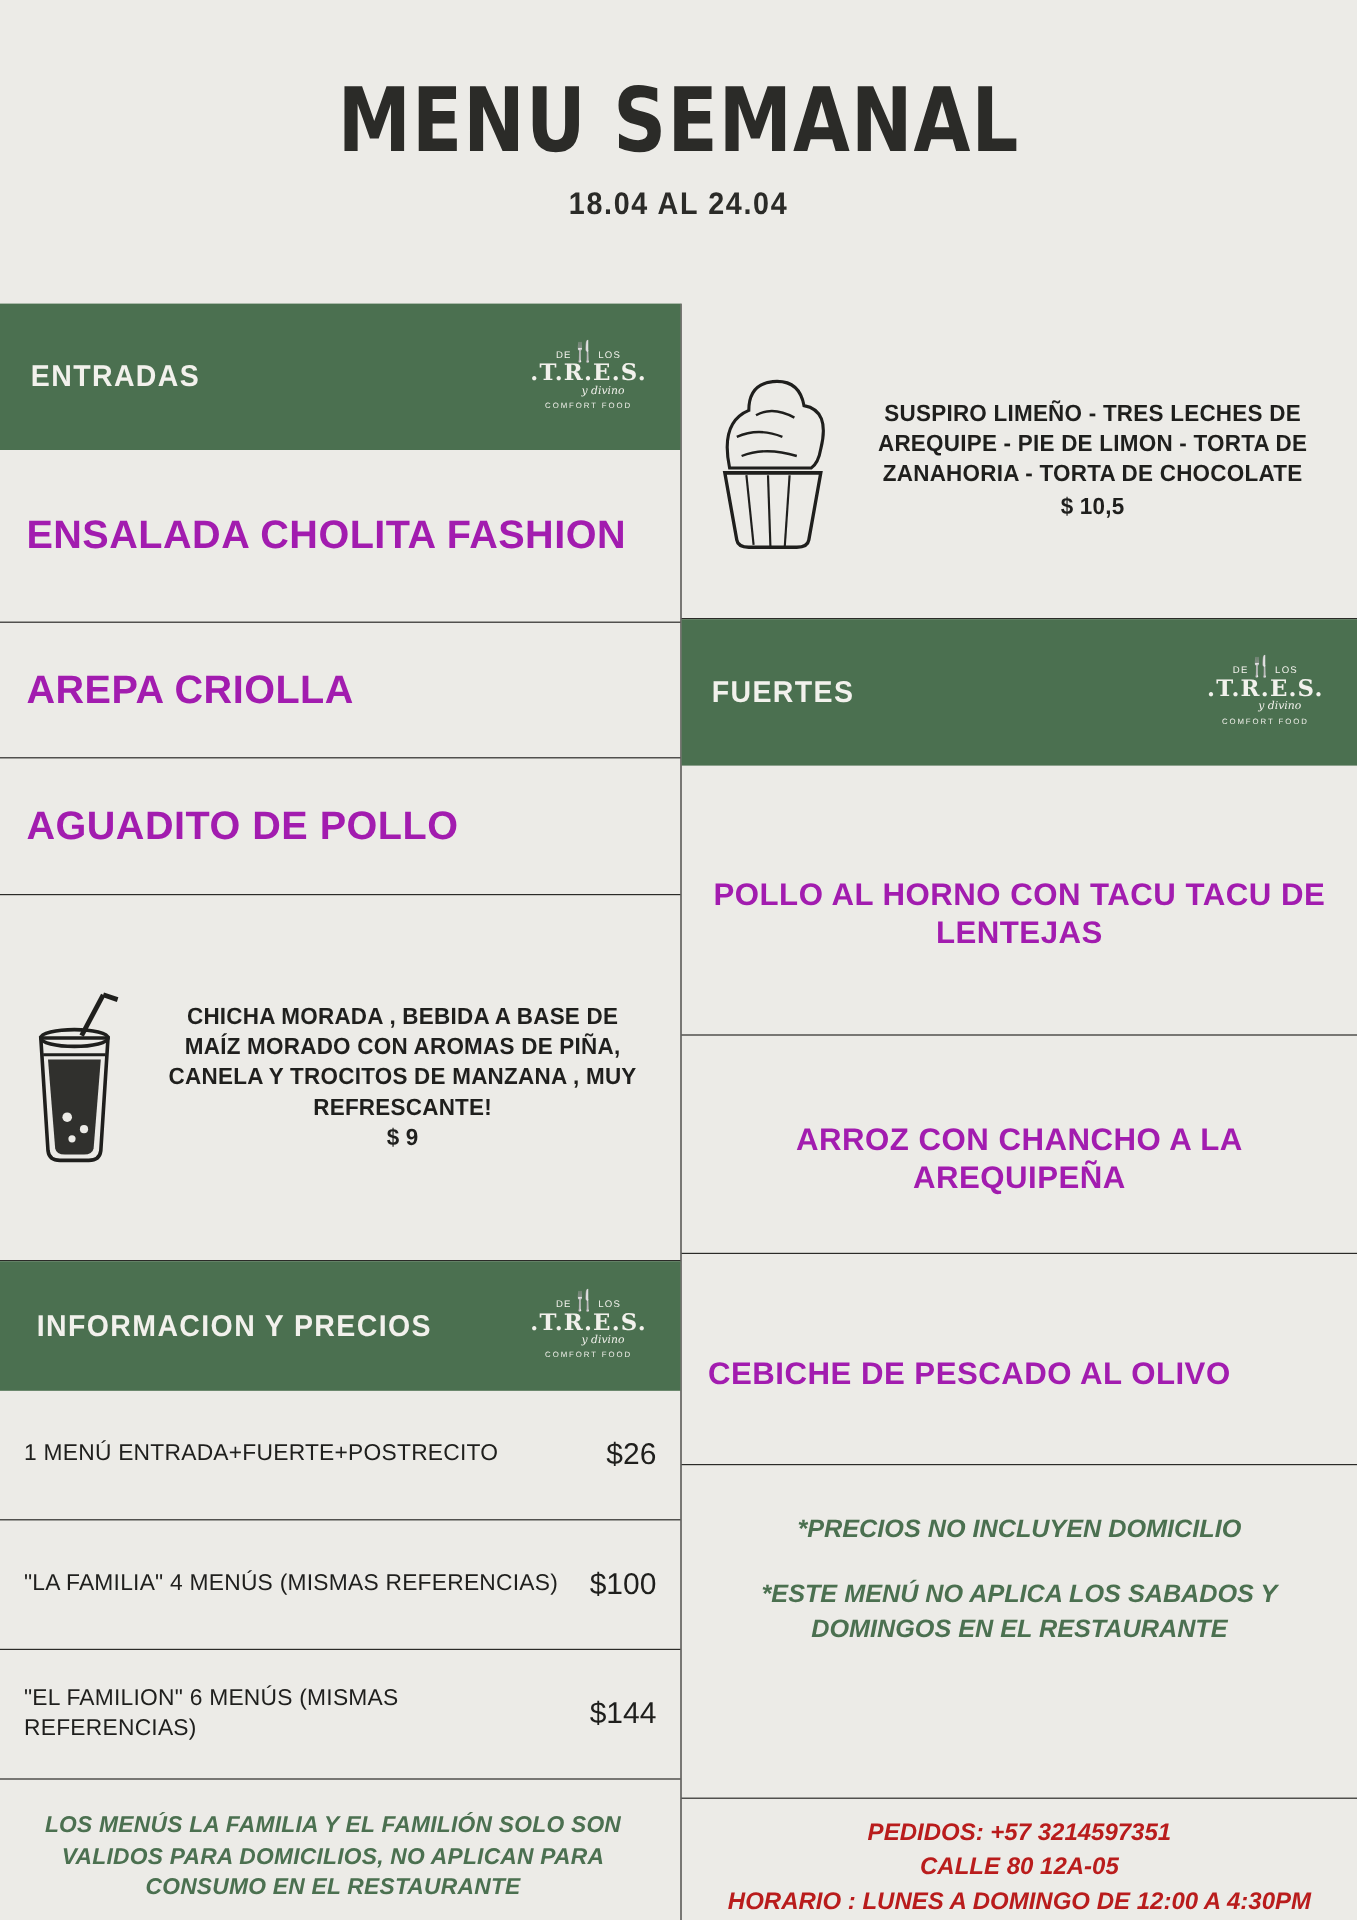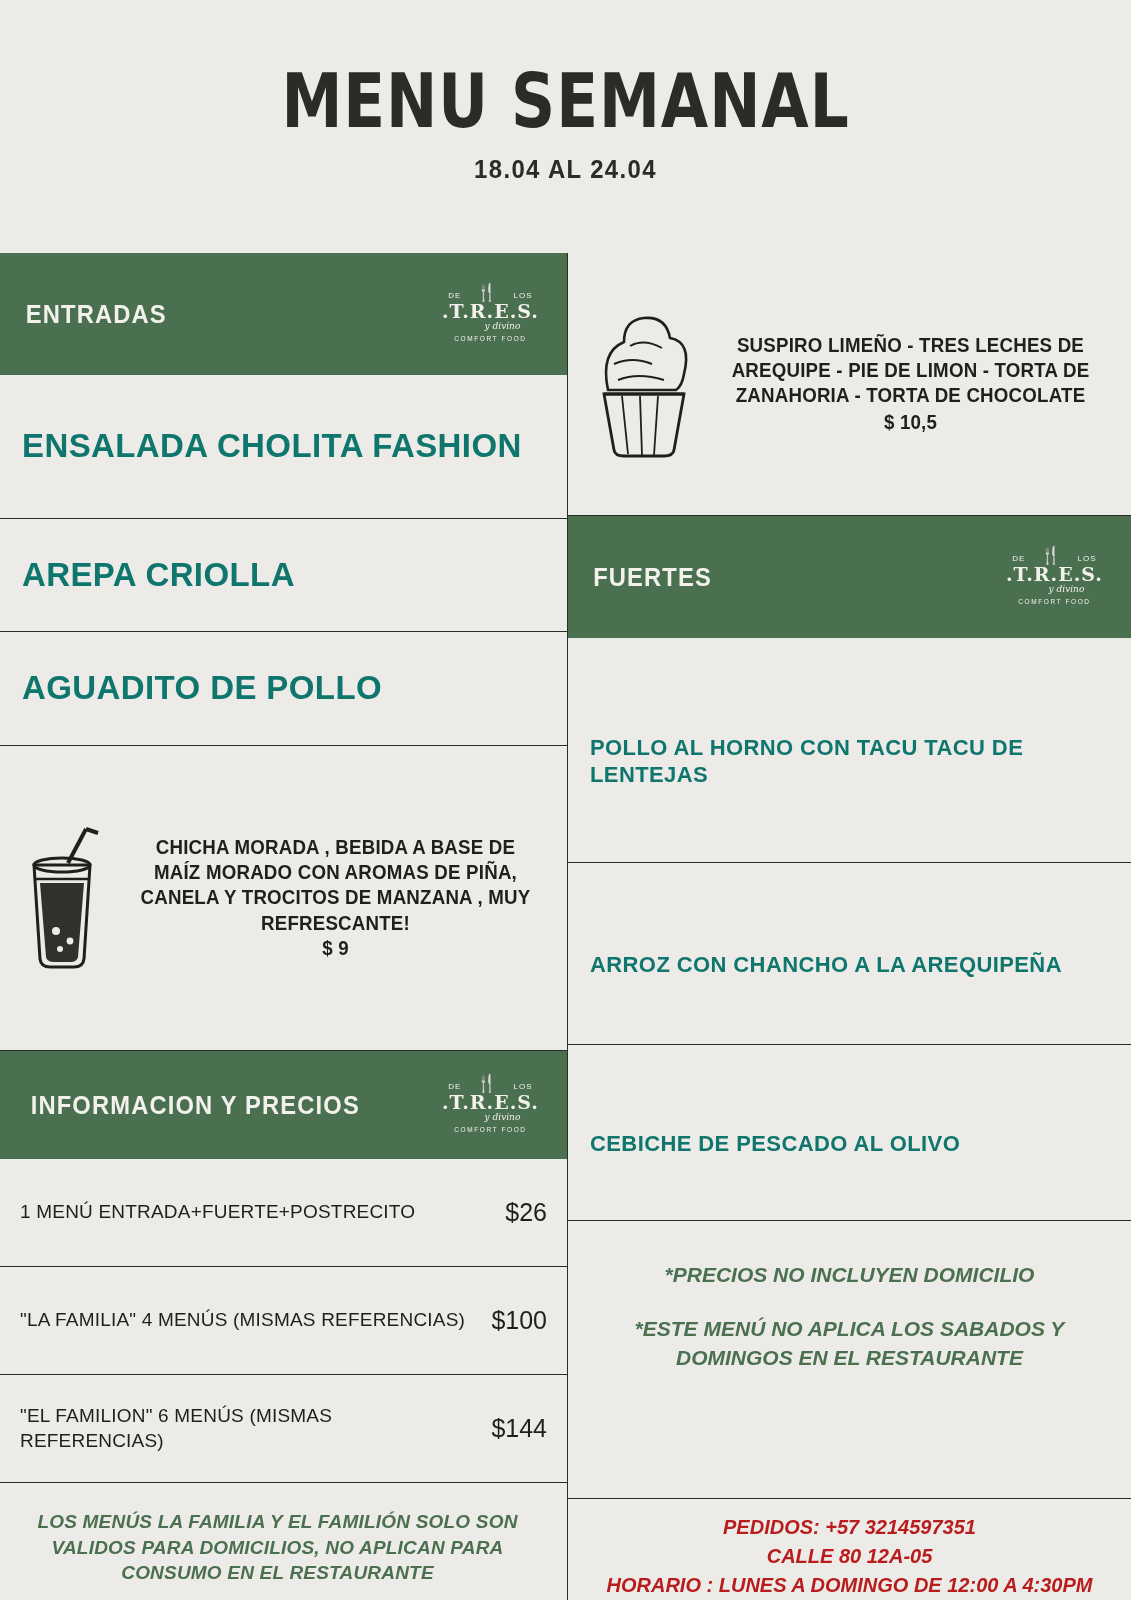--- a/index.html
+++ b/index.html
@@ -83,21 +83,21 @@
     flex-direction: column;
     align-items: center;
     color: #f2f1ec;
     line-height: 1;
   }
   .logo .logo-top {
     font-size: 8px;
     letter-spacing: 1px;
     display: flex;
     align-items: flex-end;
-    gap: 15px;
+    gap: 0;
   }
   .logo .cutlery {
     font-size: 17px;
     line-height: 14px;
   }
   .logo .logo-main {
     font-family: "DejaVu Serif", serif;
     font-weight: 700;
     font-size: 19px;
     letter-spacing: 1px;
@@ -120,25 +120,26 @@
   .item-row {
     border-bottom: 1.5px solid #2b2b28;
     display: flex;
     align-items: center;
     padding: 0 22px;
   }
   .item-row .item-name {
     font-weight: 700;
     font-size: 33px;
     letter-spacing: 0.4px;
-    color: #0f766e;
+    color: #a21caf;
     line-height: 1.22;
+    text-align: center;
   }
   .col-right .item-row .item-name {
-    font-size: 22px;
+    font-size: 26px;
     margin-top: 24px;
   }
 
   
   .row-h1 { height: 144px; }
   .row-h2 { height: 113px; }
   .row-h3 { height: 114px; }
 
   
   .dessert-block {

